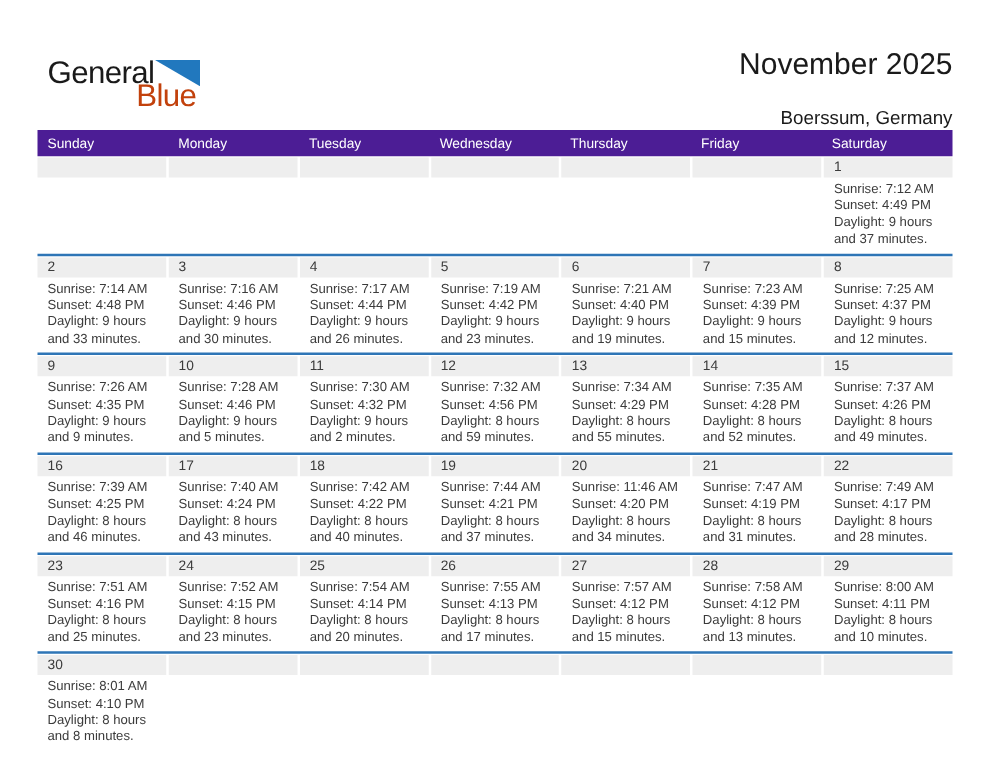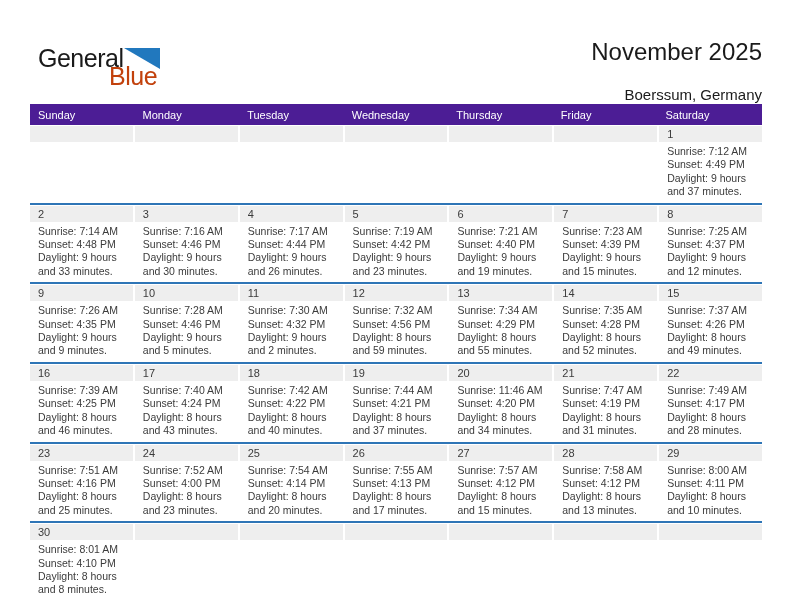--- a/index.html
+++ b/index.html
@@ -312,21 +312,21 @@
               <div>Sunrise: 7:51 AM</div>
               <div>Sunset: 4:16 PM</div>
               <div>Daylight: 8 hours</div>
               <div>and 25 minutes.</div>
             </div>
           </div>
           <div class="day-cell">
             <div class="day-num">24</div>
             <div class="day-details">
               <div>Sunrise: 7:52 AM</div>
-              <div>Sunset: 4:00 PM</div>
+              <div>Sunset: 4:15 PM</div>
               <div>Daylight: 8 hours</div>
               <div>and 23 minutes.</div>
             </div>
           </div>
           <div class="day-cell">
             <div class="day-num">25</div>
             <div class="day-details">
               <div>Sunrise: 7:54 AM</div>
               <div>Sunset: 4:14 PM</div>
               <div>Daylight: 8 hours</div>

